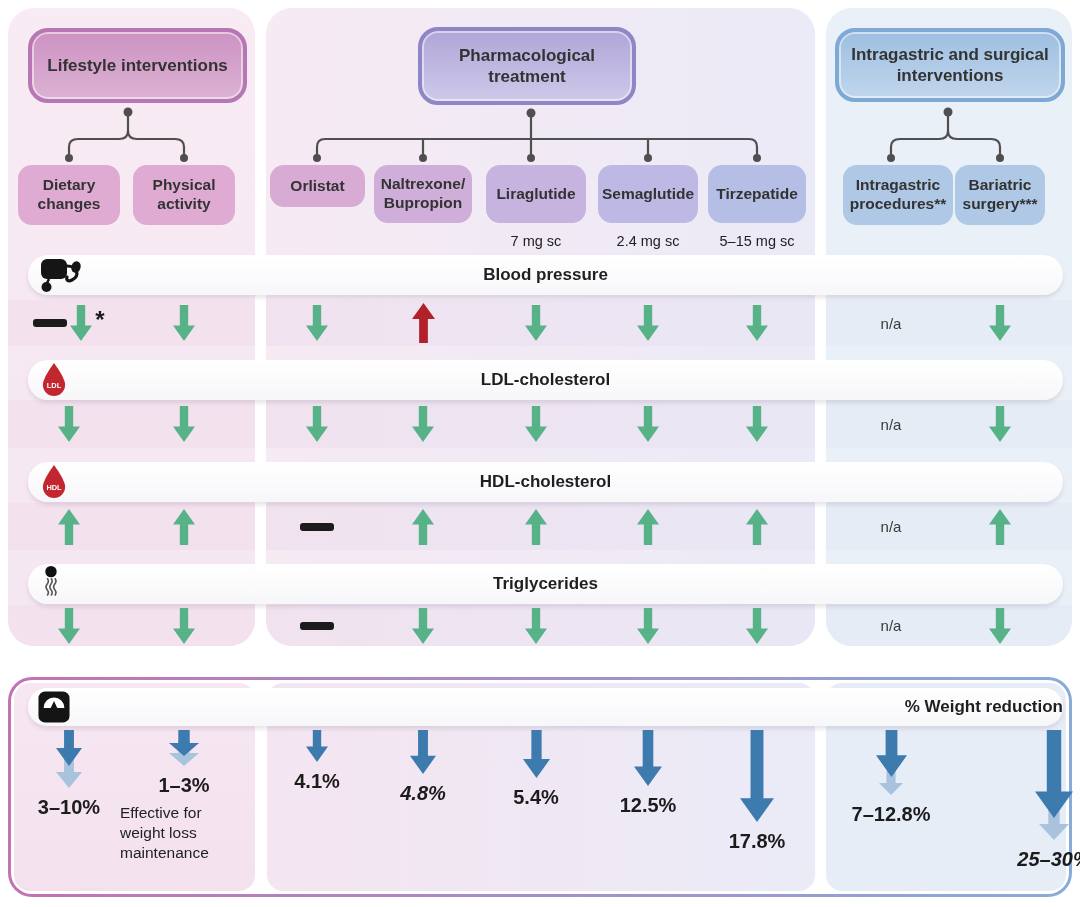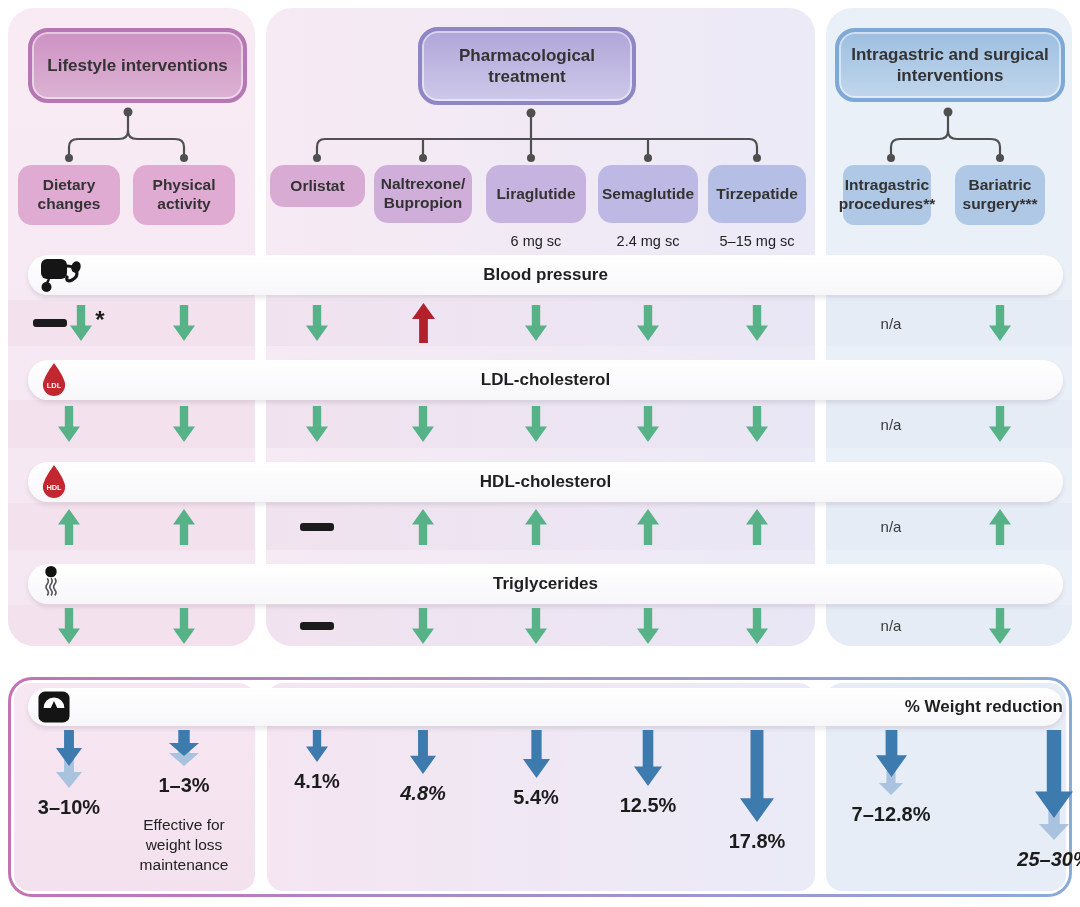--- a/index.html
+++ b/index.html
@@ -30,21 +30,21 @@
   .box{position:absolute;top:165px;display:flex;align-items:center;justify-content:center;
     text-align:center;font-weight:bold;font-size:15.5px;color:#333;border-radius:14px;
     line-height:1.2;padding:2px 5px;box-sizing:border-box;}
   .b0{left:18px;width:102px;height:60px;background:#dfabd3;}
   .b1{left:133px;width:102px;height:60px;background:#dfabd3;}
   .b2{left:270px;width:95px;height:42px;background:#d8abd5;}
   .b3{left:374px;width:98px;height:58px;background:#d0aeda;}
   .b4{left:486px;width:100px;height:58px;background:#c7b3df;}
   .b5{left:598px;width:100px;height:58px;background:#beb9e4;}
   .b6{left:708px;width:98px;height:58px;background:#b5bfe6;text-align:right;}
-  .b7{left:843px;width:88px;height:60px;background:#aec8e5;border-radius:11px;}
+  .b7{left:843px;width:110px;height:60px;background:#aec8e5;}
   .b8{left:955px;width:90px;height:60px;background:#aec8e5;}
   .dose{position:absolute;top:233px;width:110px;text-align:center;font-size:14.5px;color:#222;}
   
   .conn{position:absolute;left:0;top:0;pointer-events:none;}
   
   .rowbar{position:absolute;left:28px;width:1035px;height:40px;border-radius:21px;
     background:linear-gradient(180deg,#ffffff,#f7f7fa);box-shadow:0 3px 4px rgba(90,70,100,.14);
     display:flex;align-items:center;justify-content:center;font-weight:bold;font-size:17px;color:#1f1f1f;}
   .rowbar .ricon{position:absolute;left:12px;top:50%;transform:translateY(-50%);display:flex;}
   
@@ -62,21 +62,21 @@
   .wseg-m{left:256px;width:548px;background:linear-gradient(90deg,#f4e5f1,#eaebf7);}
   .wseg-r{left:815px;width:240px;background:#e7edf7;}
   .wbar{position:absolute;left:17px;top:8px;width:1035px;height:38px;border-radius:20px;
     background:linear-gradient(180deg,#ffffff,#f7f7fa);box-shadow:0 3px 4px rgba(90,70,100,.14);
     display:flex;align-items:center;justify-content:flex-end;font-weight:bold;font-size:17px;color:#1f1f1f;}
   .wbar .ricon{position:absolute;left:10px;top:50%;transform:translateY(-50%);display:flex;}
   .witem{position:absolute;top:50px;width:150px;display:flex;flex-direction:column;align-items:center;}
   .wstack{display:flex;flex-direction:column;align-items:center;}
   .wstack svg:first-child{position:relative;z-index:2;}
   .wval{font-weight:bold;font-size:20px;color:#1c1c1c;margin-top:8px;white-space:nowrap;}
-  .wnote{font-size:15.5px;color:#222;text-align:center;line-height:1.28;margin-top:18px;max-width:128px;}
+  .wnote{font-size:15.5px;color:#222;text-align:left;line-height:1.28;margin-top:6px;max-width:128px;}
 </style>
 </head>
 <body>
 
 <div class="canvas">
 
   <div class="col col-left"></div>
   <div class="col col-mid"></div>
   <div class="col col-right"></div>
 
@@ -129,21 +129,21 @@
   <div class="box b0">Dietary changes</div>
   <div class="box b1">Physical activity</div>
   <div class="box b2">Orlistat</div>
   <div class="box b3">Naltrexone/ Bupropion</div>
   <div class="box b4">Liraglutide</div>
   <div class="box b5">Semaglutide</div>
   <div class="box b6">Tirzepatide</div>
   <div class="box b7">Intragastric procedures**</div>
   <div class="box b8">Bariatric surgery***</div>
 
-  <div class="dose" style="left:481px">6 mg sc</div>
+  <div class="dose" style="left:481px">7 mg sc</div>
   <div class="dose" style="left:593px">2.4 mg sc</div>
   <div class="dose" style="left:702px">5–15 mg sc</div>
 
   <div class="rowbar" style="top:255px">
     <span class="ricon">
       <svg width="44" height="36" viewBox="0 0 44 36">
         <rect x="1" y="2" width="26" height="20" rx="6" fill="#151515"></rect>
         <path d="M9 22 L7 26" stroke="#151515" stroke-width="2.5"></path>
         <circle cx="6.5" cy="30" r="5" fill="#151515"></circle>
         <path d="M27 9 C38 9 40 19 32 23 C28 25 26 23 27 20" fill="none" stroke="#151515" stroke-width="3.2" stroke-linecap="round"></path>

